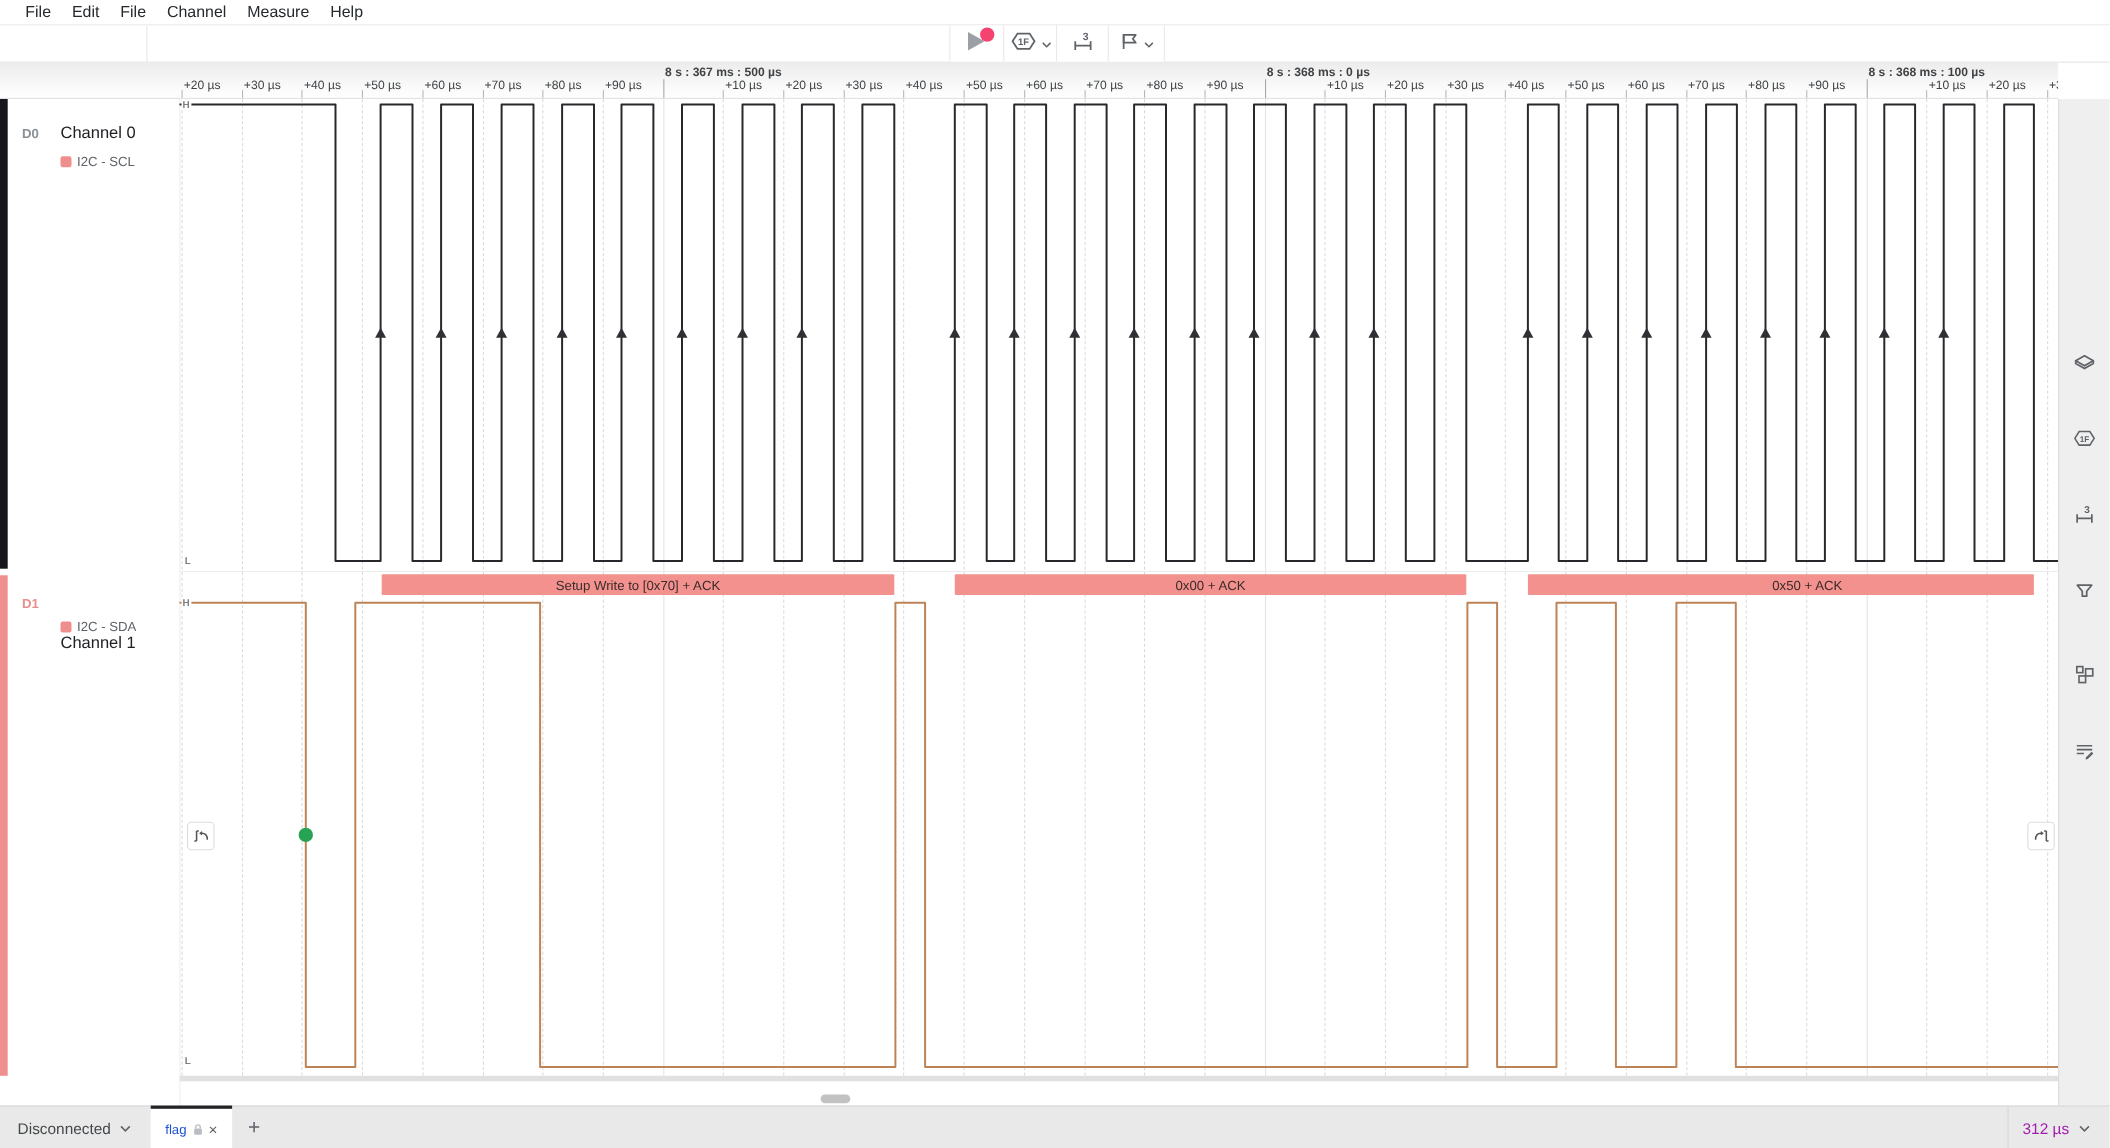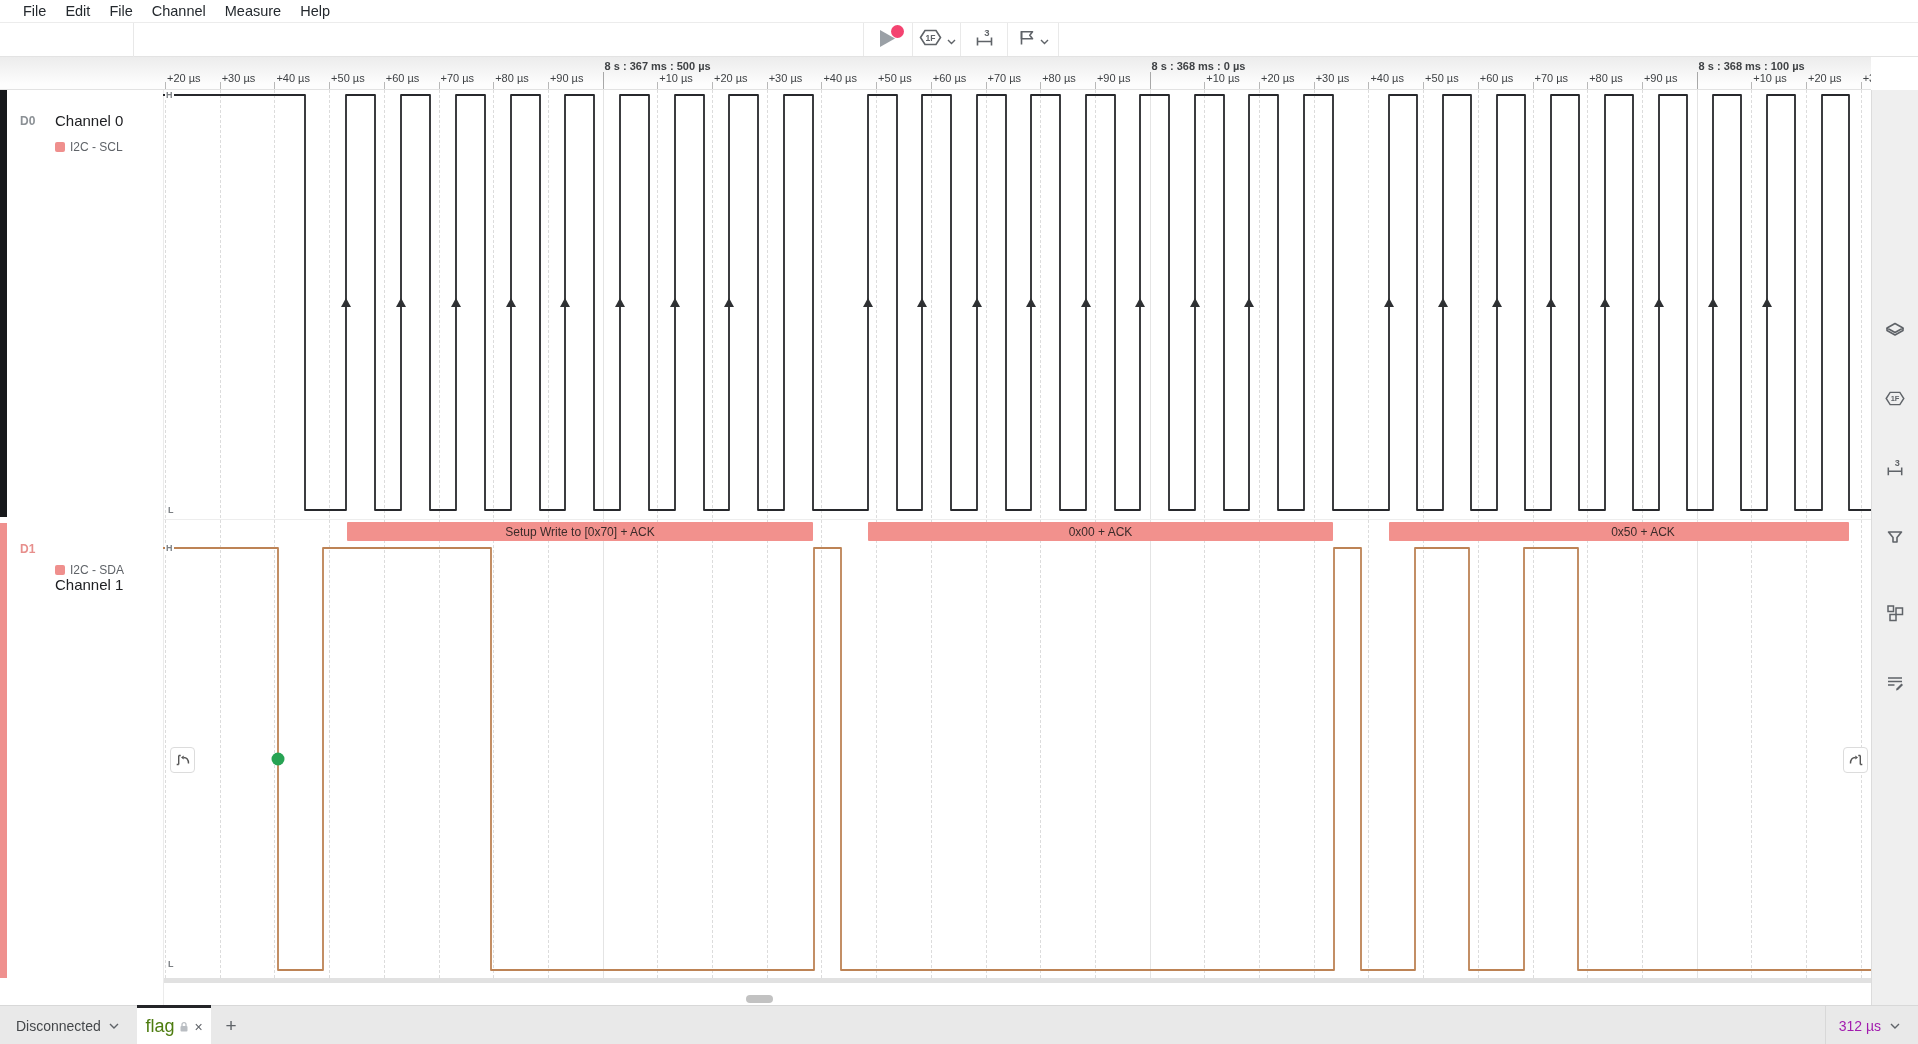--- a/index.html
+++ b/index.html
@@ -64,21 +64,21 @@
   .side-icon{position:absolute;left:12px;width:22px;height:22px;display:flex;align-items:center;
     justify-content:center;cursor:pointer}
 
   
   .statusbar{position:absolute;left:0;top:1005px;width:1918px;height:39px;background:#e9e9e9;
     border-top:1px solid #d8d8d8;z-index:20}
   .disc{position:absolute;left:16px;top:0;height:39px;display:flex;align-items:center;gap:8px;cursor:pointer}
   .disc span{font-size:14px;color:#44474a}
   .tab{position:absolute;left:137px;top:-1px;width:74px;height:40px;background:#fff;
     border-top:3px solid #232428;display:flex;align-items:center;justify-content:center;gap:5px;cursor:pointer}
-  .tab .tlabel{font-size:18px;color:#4d7c0f}
+  .tab .tlabel{font-size:12px;color:#1d4ed8}
   .tab .tclose{font-size:14px;color:#5f6368;line-height:14px;cursor:pointer}
   .newtab{position:absolute;left:219px;top:0;width:24px;height:39px;display:flex;align-items:center;
     justify-content:center;font-size:19px;color:#5f6368;cursor:pointer}
   .right-sep{position:absolute;left:1825px;top:0;height:39px;width:0;border-left:1px solid #d8d8d8}
   .timing{position:absolute;right:18px;top:0;height:39px;display:flex;align-items:center;gap:9px;cursor:pointer}
   .timing span{font-size:14px;color:#a21caf}
 </style>
 </head>
 <body>
 

